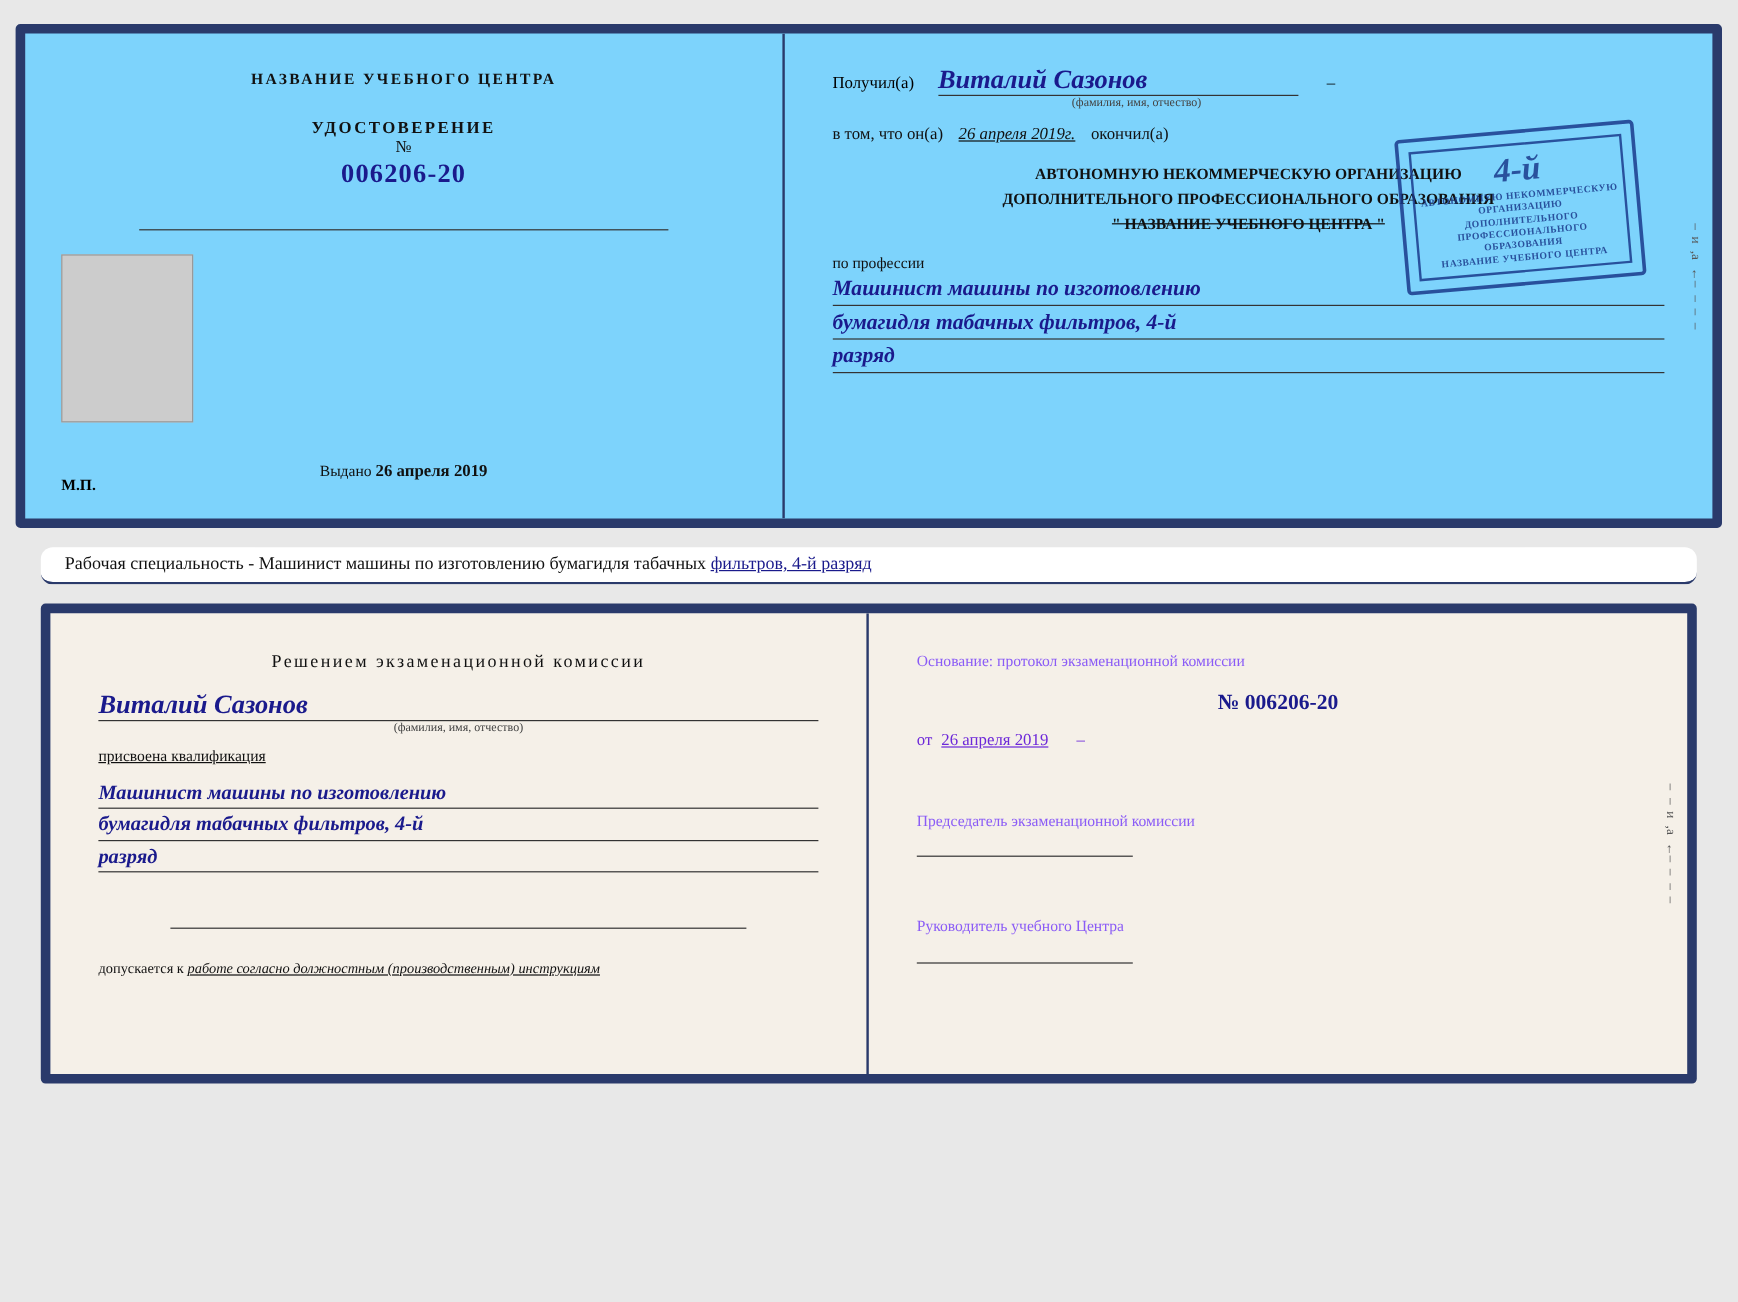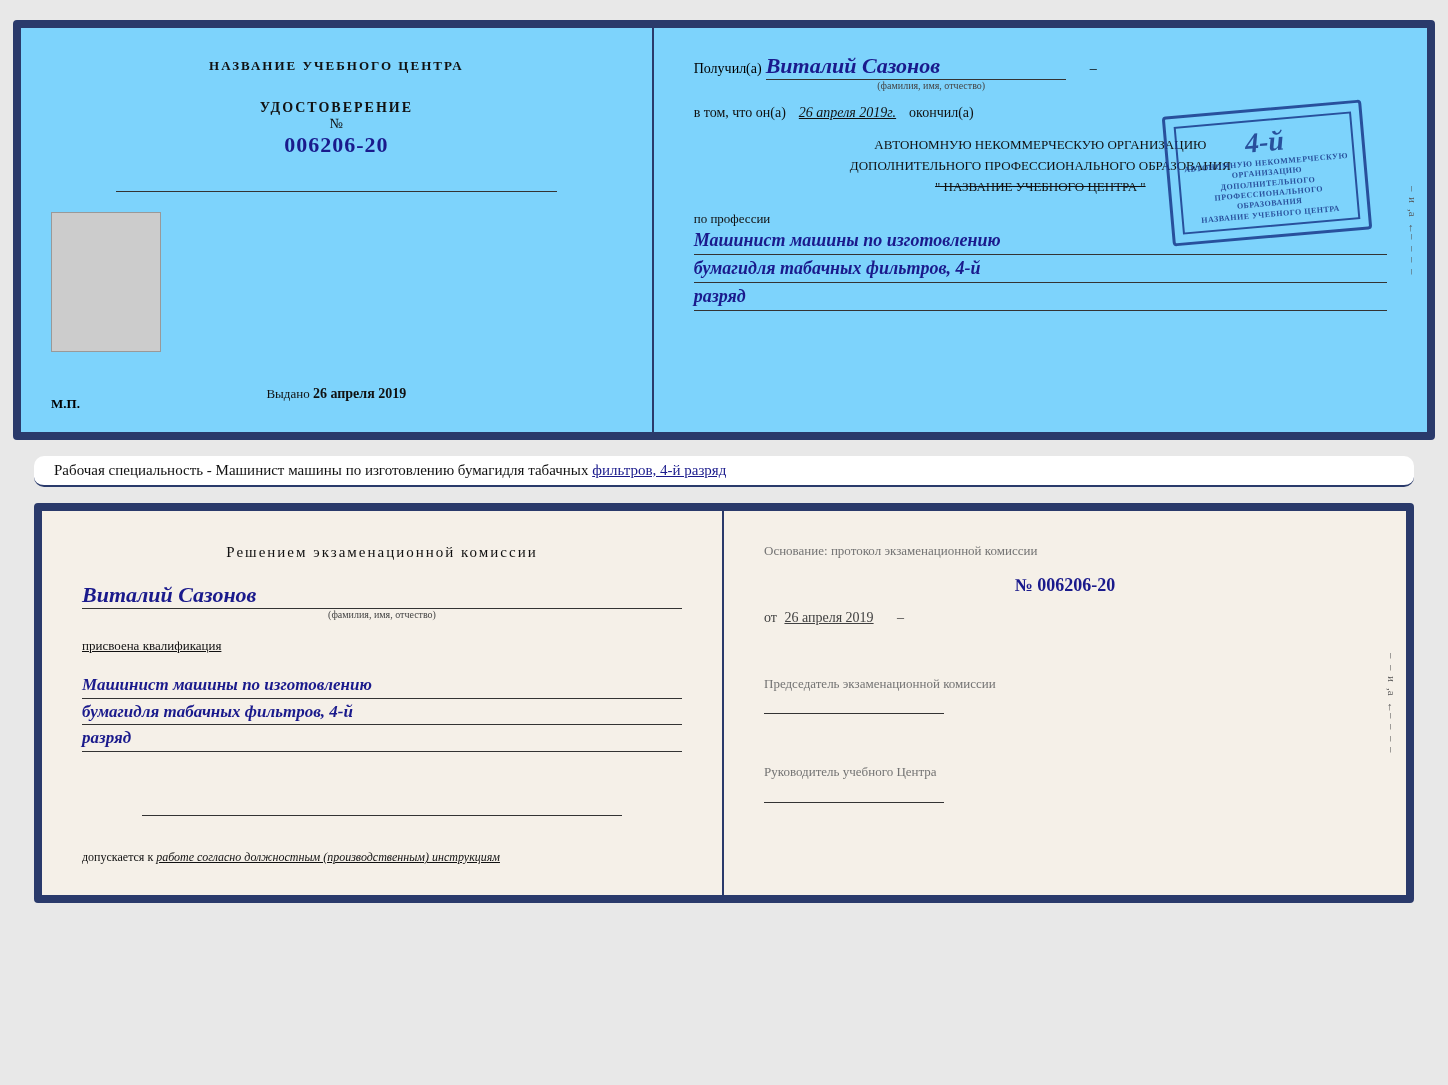--- a/index.html
+++ b/index.html
@@ -215,21 +215,20 @@
       overflow: hidden;
     }
 
     .bottom-left {
       width: 50%;
       border-right: 2px solid #2a3a6b;
       padding: 30px 40px;
       display: flex;
       flex-direction: column;
       gap: 10px;
-      justify-content: space-between;
     }
 
     .bottom-right {
       width: 50%;
       padding: 30px 40px;
       display: flex;
       flex-direction: column;
       gap: 14px;
     }
 
@@ -285,26 +284,26 @@
 
     .right-number {
       font-size: 18px;
       color: #1a1a8c;
       font-weight: bold;
       text-align: center;
     }
 
     .right-date-line {
       font-size: 14px;
-      color: #404040;
+      color: #6d28d9;
     }
 
     .right-role {
       font-size: 13px;
-      color: #737373;
+      color: #8b5cf6;
       line-height: 1.5;
     }
 
     .right-signature-line {
       border-bottom: 1px solid #333;
       width: 180px;
       margin-top: 6px;
     }
 
     
@@ -356,21 +355,21 @@
         <span>Выдано</span>
         <span class="cert-issued-date">26 апреля 2019</span>
       </span>
     </div>
 
     <div class="cert-mp">М.П.</div>
   </div>
 
   <div class="cert-right">
 
-    <div style="display:flex; align-items:baseline; gap:4px; flex-wrap:wrap;">
+    <div style="display:flex; align-items:baseline; gap:20px; flex-wrap:wrap;">
       <span style="font-size:14px;">Получил(а)</span>
       <div>
         <span class="cert-handwritten-name">Виталий Сазонов</span>
         <span style="font-size:14px; margin-left:20px;">–</span>
         <div class="cert-small-label">(фамилия, имя, отчество)</div>
       </div>
     </div>
 
     <div style="font-size:14px; color:#111; display:flex; gap:13px; align-items:baseline; flex-wrap:wrap;">
       <span>в том, что он(а)</span>
@@ -381,21 +380,21 @@
     <div class="cert-stamp">
       <div class="cert-stamp-inner">
         <div class="cert-stamp-number">4-й</div>
         <div class="cert-stamp-text">АВТОНОМНУЮ НЕКОММЕРЧЕСКУЮ</div>
         <div class="cert-stamp-text">ОРГАНИЗАЦИЮ ДОПОЛНИТЕЛЬНОГО</div>
         <div class="cert-stamp-text">ПРОФЕССИОНАЛЬНОГО ОБРАЗОВАНИЯ</div>
         <div class="cert-stamp-text">НАЗВАНИЕ УЧЕБНОГО ЦЕНТРА</div>
       </div>
     </div>
 
-    <div style="font-size:13px; font-weight:normal; text-align:center; color:#111; line-height:1.6;">
+    <div style="font-size:13px; font-weight:bold; text-align:center; color:#111; line-height:1.6;">
       <div>АВТОНОМНУЮ НЕКОММЕРЧЕСКУЮ ОРГАНИЗАЦИЮ</div>
       <div>ДОПОЛНИТЕЛЬНОГО ПРОФЕССИОНАЛЬНОГО ОБРАЗОВАНИЯ</div>
       <div style="text-decoration:line-through;">" НАЗВАНИЕ УЧЕБНОГО ЦЕНТРА "</div>
     </div>
 
     <div>
       <div style="font-size:13px; color:#111;">по профессии</div>
       <div class="profession-text">Машинист машины по изготовлению</div>
       <div class="profession-text">бумагидля табачных фильтров, 4-й</div>
       <div class="profession-text">разряд</div>

